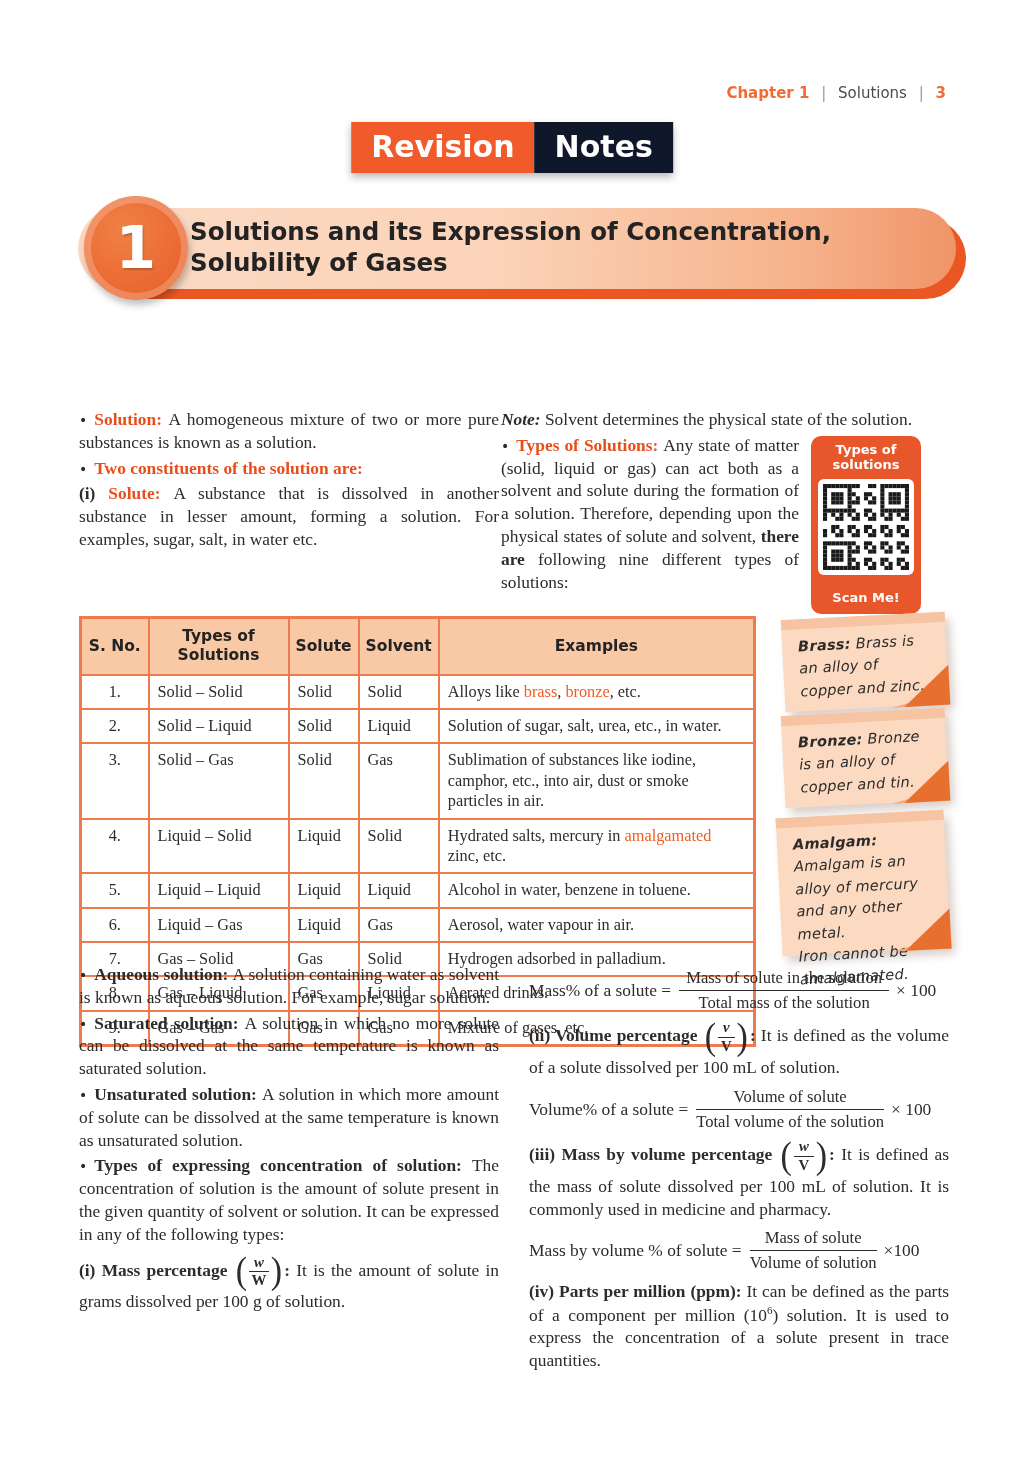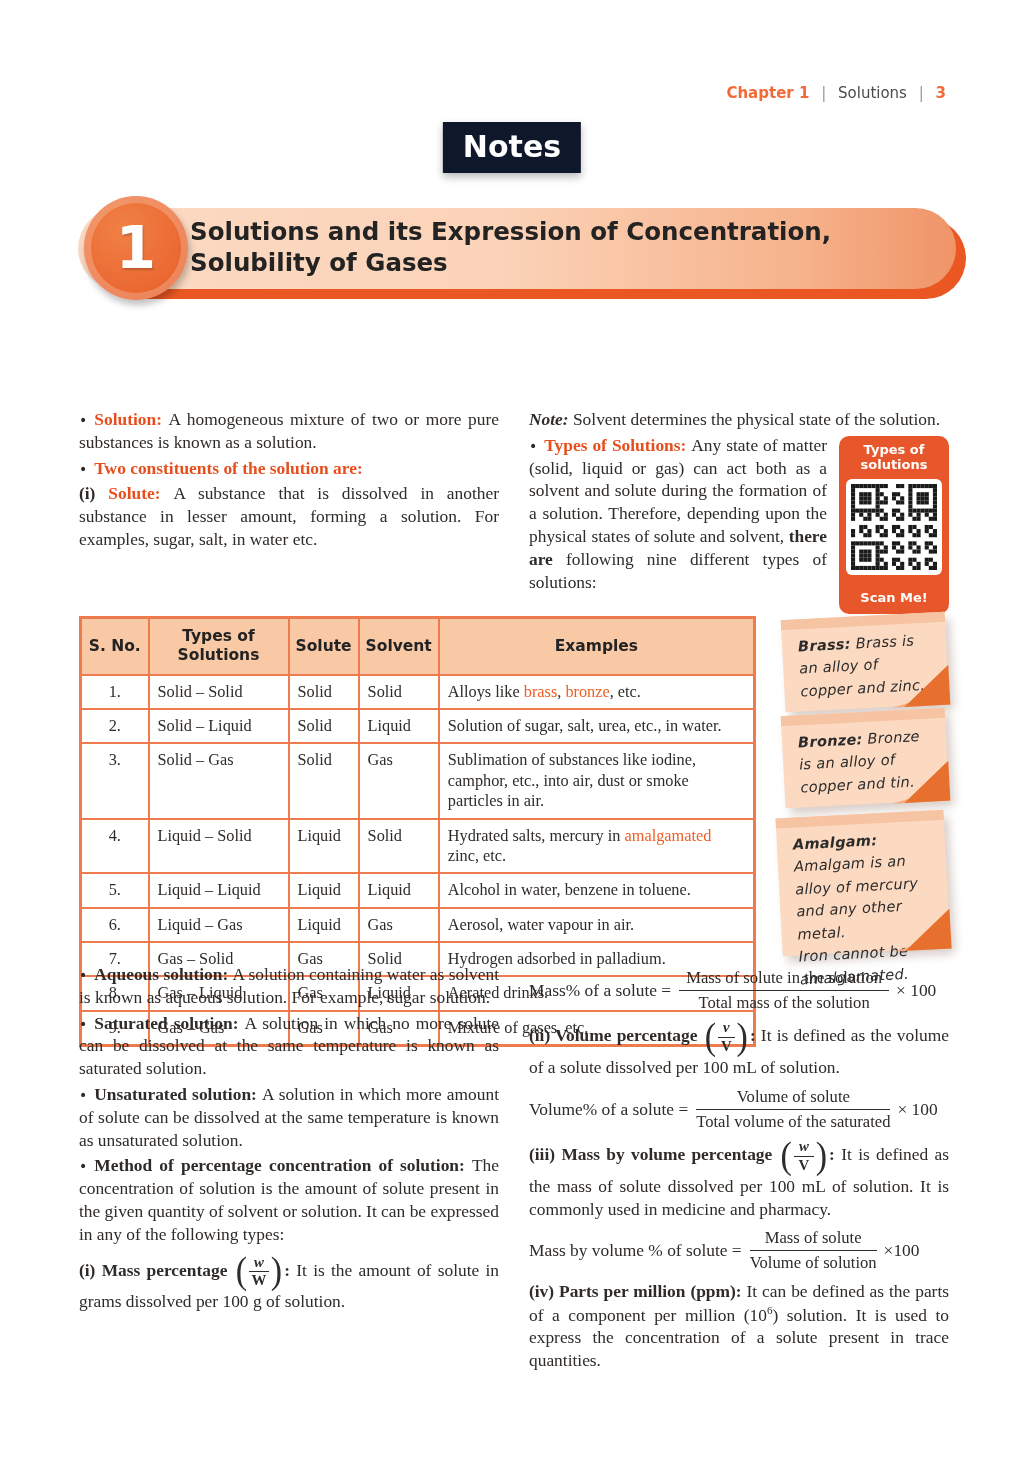--- a/index.html
+++ b/index.html
@@ -100,20 +100,21 @@
 
   <div class="hdr">
     <span class="chap">Chapter 1</span>
     <span class="sep">|</span>
     <span>Solutions</span>
     <span class="sep">|</span>
     <span class="pg">3</span>
   </div>
 
   <div class="badge">
+    <div class="seg orange">Revision</div>
     <div class="seg black">Notes</div>
   </div>
 
   <div class="banner">
     <div class="banner-back"></div>
     <div class="banner-front"></div>
     <div class="banner-title">
       <div>Solutions and its Expression of Concentration,</div>
       <div>Solubility of Gases</div>
     </div>
@@ -159,21 +160,21 @@
         </div>
       </div>
   </div>
 
   <div class="bodycol" style="left:79px;top:408px;">
     <p><span class="run-blt">• </span><span class="run-o">Solution: </span><span>A homogeneous mixture of two or more pure substances is known as a solution.</span></p>
     <p><span class="run-blt">• </span><span class="run-o">Two constituents of the solution are:</span></p>
     <p><span class="run-b">(i) </span><span class="run-o">Solute: </span><span>A substance that is dissolved in another substance in lesser amount, forming a solution. For examples, sugar, salt, in water etc.</span></p>
   </div>
 
-  <div class="bodycol" style="left:529px;top:408px;">
+  <div class="bodycol" style="left:501px;top:408px;">
     <p><span class="run-bi">Note: </span><span>Solvent determines the physical state of the solution.</span></p>
     <div class="qrbox">
       <div class="qr-title">Types of solutions</div>
       <div class="qr-white">
           <svg viewBox="0 0 21 21">
             <rect x="0" y="0" width="1" height="1" fill="#1a1a1a"></rect>
             <rect x="1" y="0" width="1" height="1" fill="#1a1a1a"></rect>
             <rect x="2" y="0" width="1" height="1" fill="#1a1a1a"></rect>
             <rect x="3" y="0" width="1" height="1" fill="#1a1a1a"></rect>
             <rect x="4" y="0" width="1" height="1" fill="#1a1a1a"></rect>
@@ -496,21 +497,21 @@
     <span class="nterm">Amalgam:</span><span> Amalgam is an alloy of mercury and any other metal.</span>
     <div>Iron cannot be amalgamated.</div>
     <div class="fold2"></div>
     <div class="fold"></div>
   </div>
 
   <div class="bodycol" style="left:79px;top:963px;">
     <p><span class="run-blt">• </span><span class="run-b">Aqueous solution: </span><span>A solution containing water as solvent is known as aqueous solution. For example, sugar solution.</span></p>
     <p><span class="run-blt">• </span><span class="run-b">Saturated solution: </span><span>A solution in which no more solute can be dissolved at the same temperature is known as saturated solution.</span></p>
     <p><span class="run-blt">• </span><span class="run-b">Unsaturated solution: </span><span>A solution in which more amount of solute can be dissolved at the same temperature is known as unsaturated solution.</span></p>
-    <p><span class="run-blt">• </span><span class="run-b">Method of percentage concentration of solution: </span><span>The concentration of solution is the amount of solute present in the given quantity of solvent or solution. It can be expressed in any of the following types:</span></p>
+    <p><span class="run-blt">• </span><span class="run-b">Types of expressing concentration of solution: </span><span>The concentration of solution is the amount of solute present in the given quantity of solvent or solution. It can be expressed in any of the following types:</span></p>
     <p style="margin-top:8px;">
       <span><span class="run-b">(i) Mass percentage </span></span><span class="ifrac">
           <span class="paren">(</span>
           <span class="sfrac">
             <span class="snum">w</span>
             <span class="sden">W</span>
           </span>
           <span class="paren">)</span>
         </span><span><span class="run-b">: </span><span>It is the amount of solute in grams dissolved per 100 g of solution.</span></span>
     </p>
@@ -532,21 +533,21 @@
             <span class="snum">v</span>
             <span class="sden">V</span>
           </span>
           <span class="paren">)</span>
         </span><span><span class="run-b">: </span><span>It is defined as the volume of a solute dissolved per 100 mL of solution.</span></span>
     </p>
     <div class="formula">
       <span class="flhs">Volume% of a solute =</span>
       <span class="frac">
           <span class="num">Volume of solute</span>
-          <span class="den">Total volume of the saturated</span>
+          <span class="den">Total volume of the solution</span>
         </span>
       <span class="frhs">× 100</span>
     </div>
     <p>
       <span><span class="run-b">(iii) Mass by volume percentage </span></span><span class="ifrac">
           <span class="paren">(</span>
           <span class="sfrac">
             <span class="snum">w</span>
             <span class="sden">V</span>
           </span>

